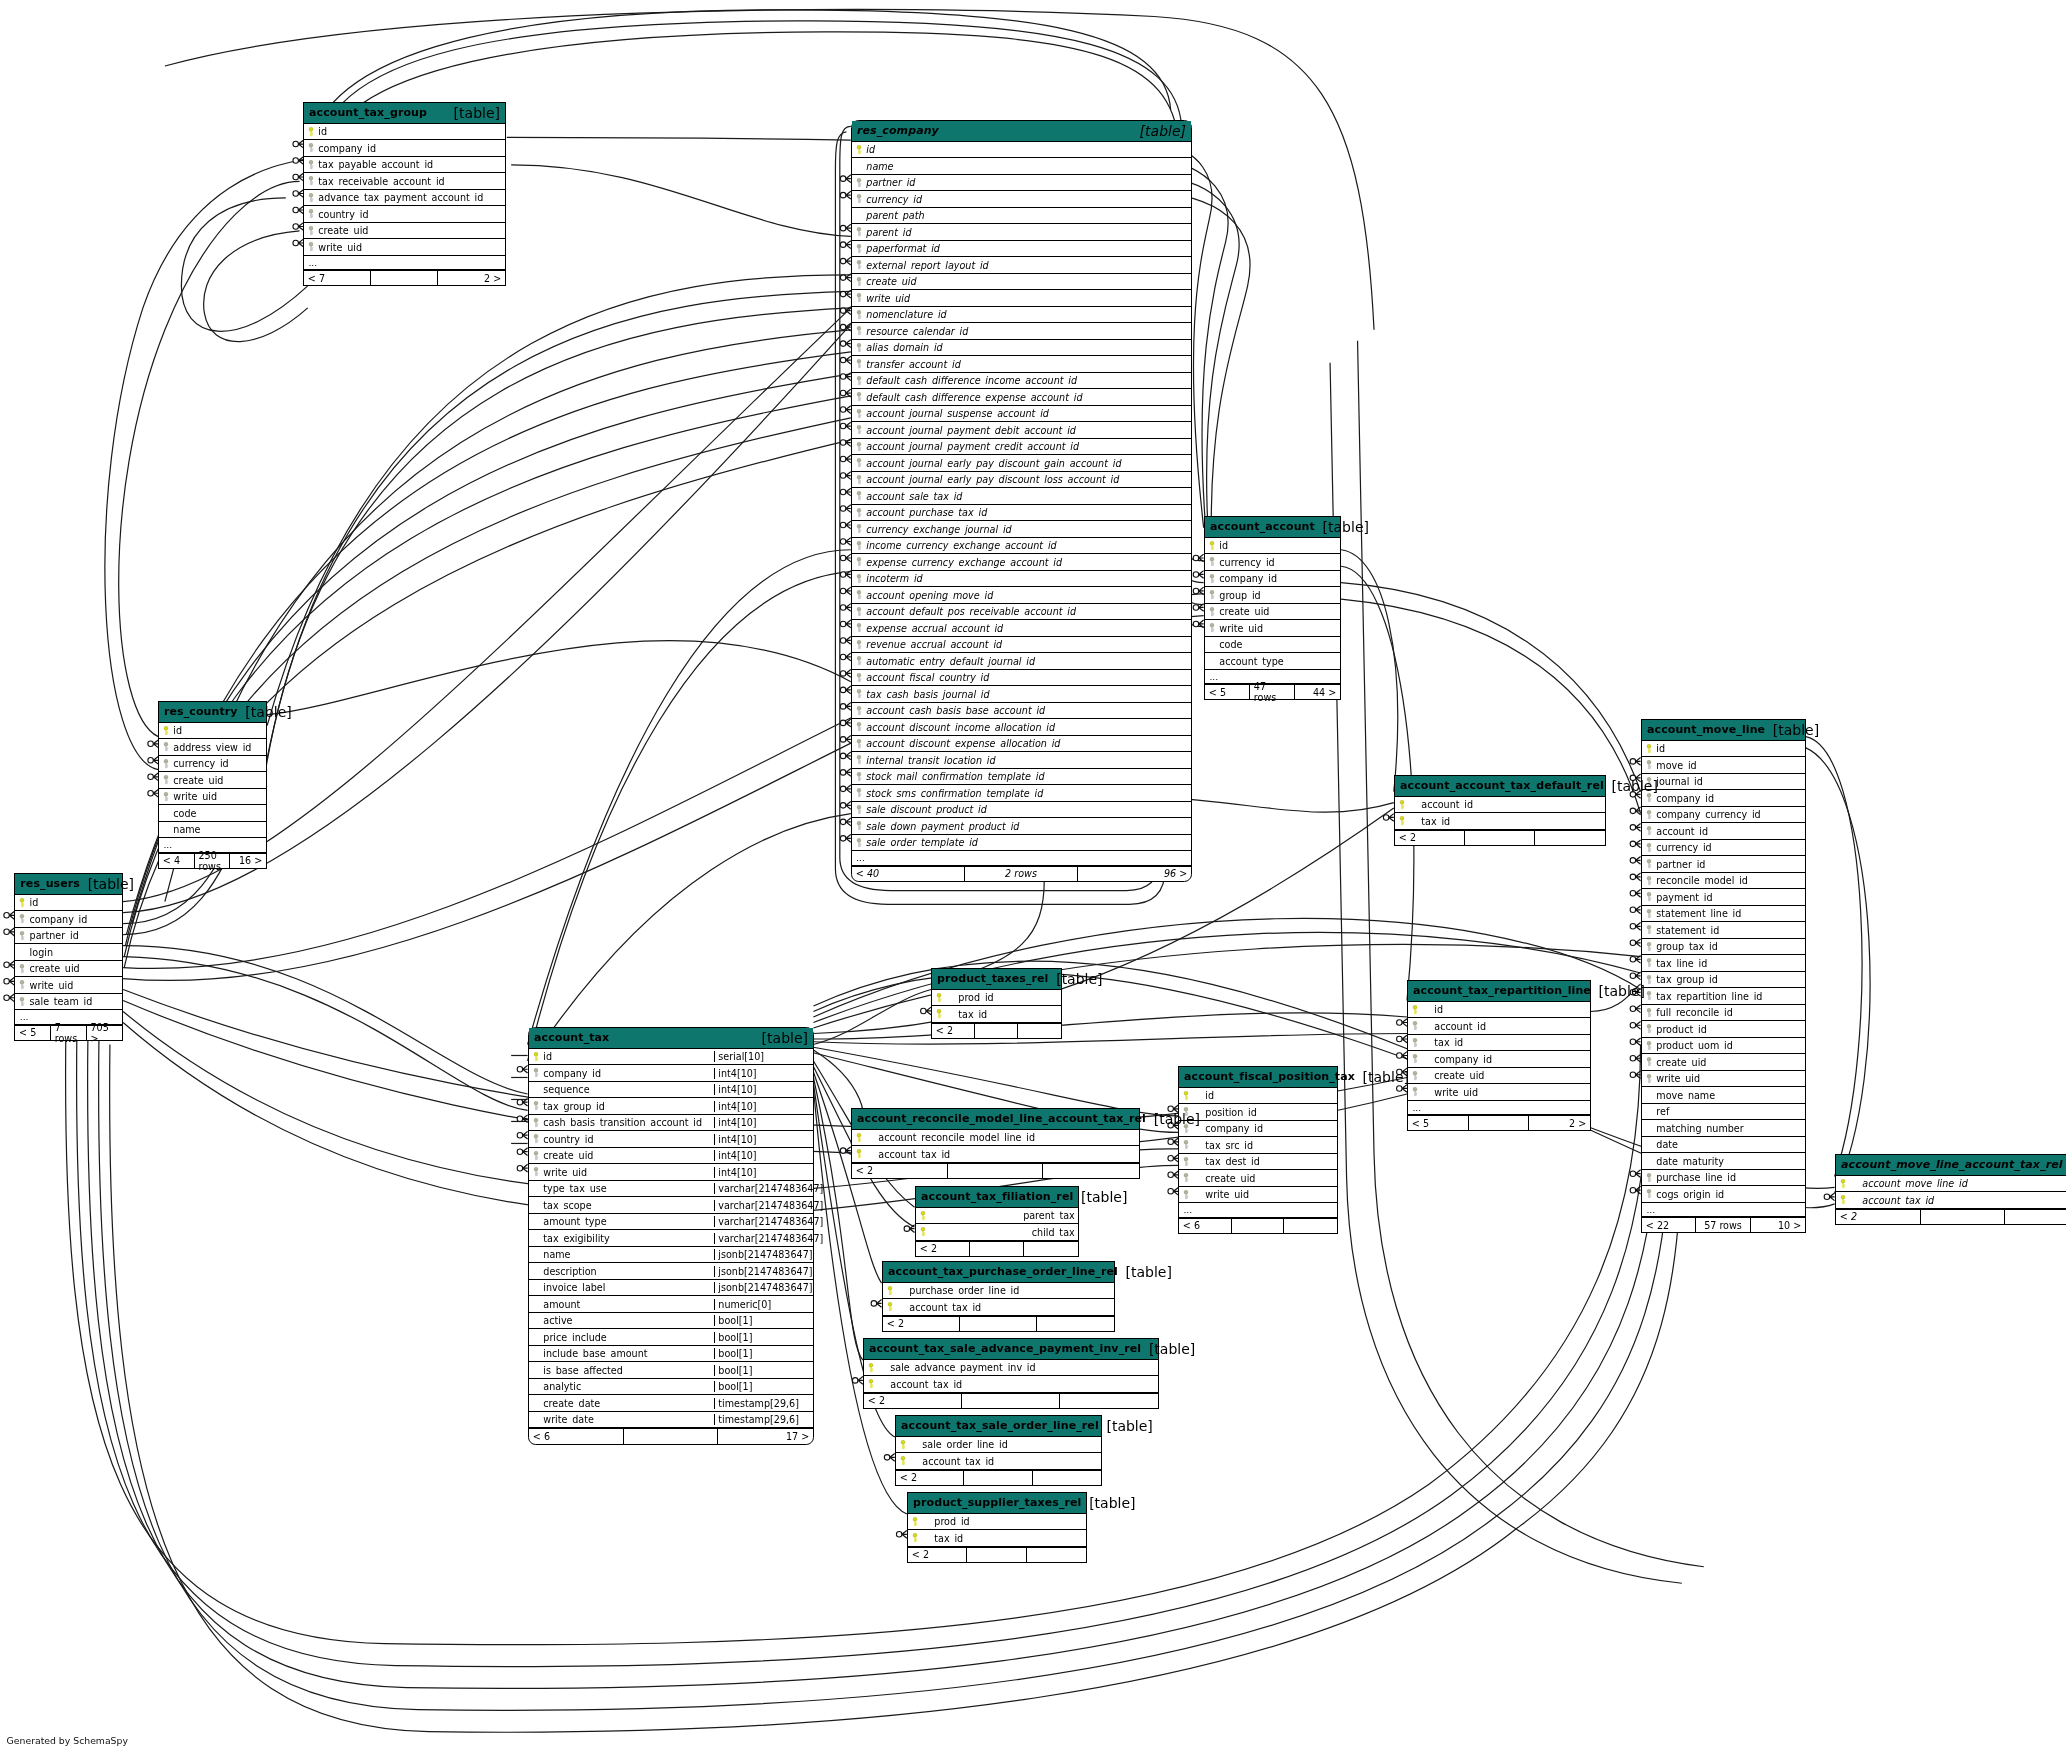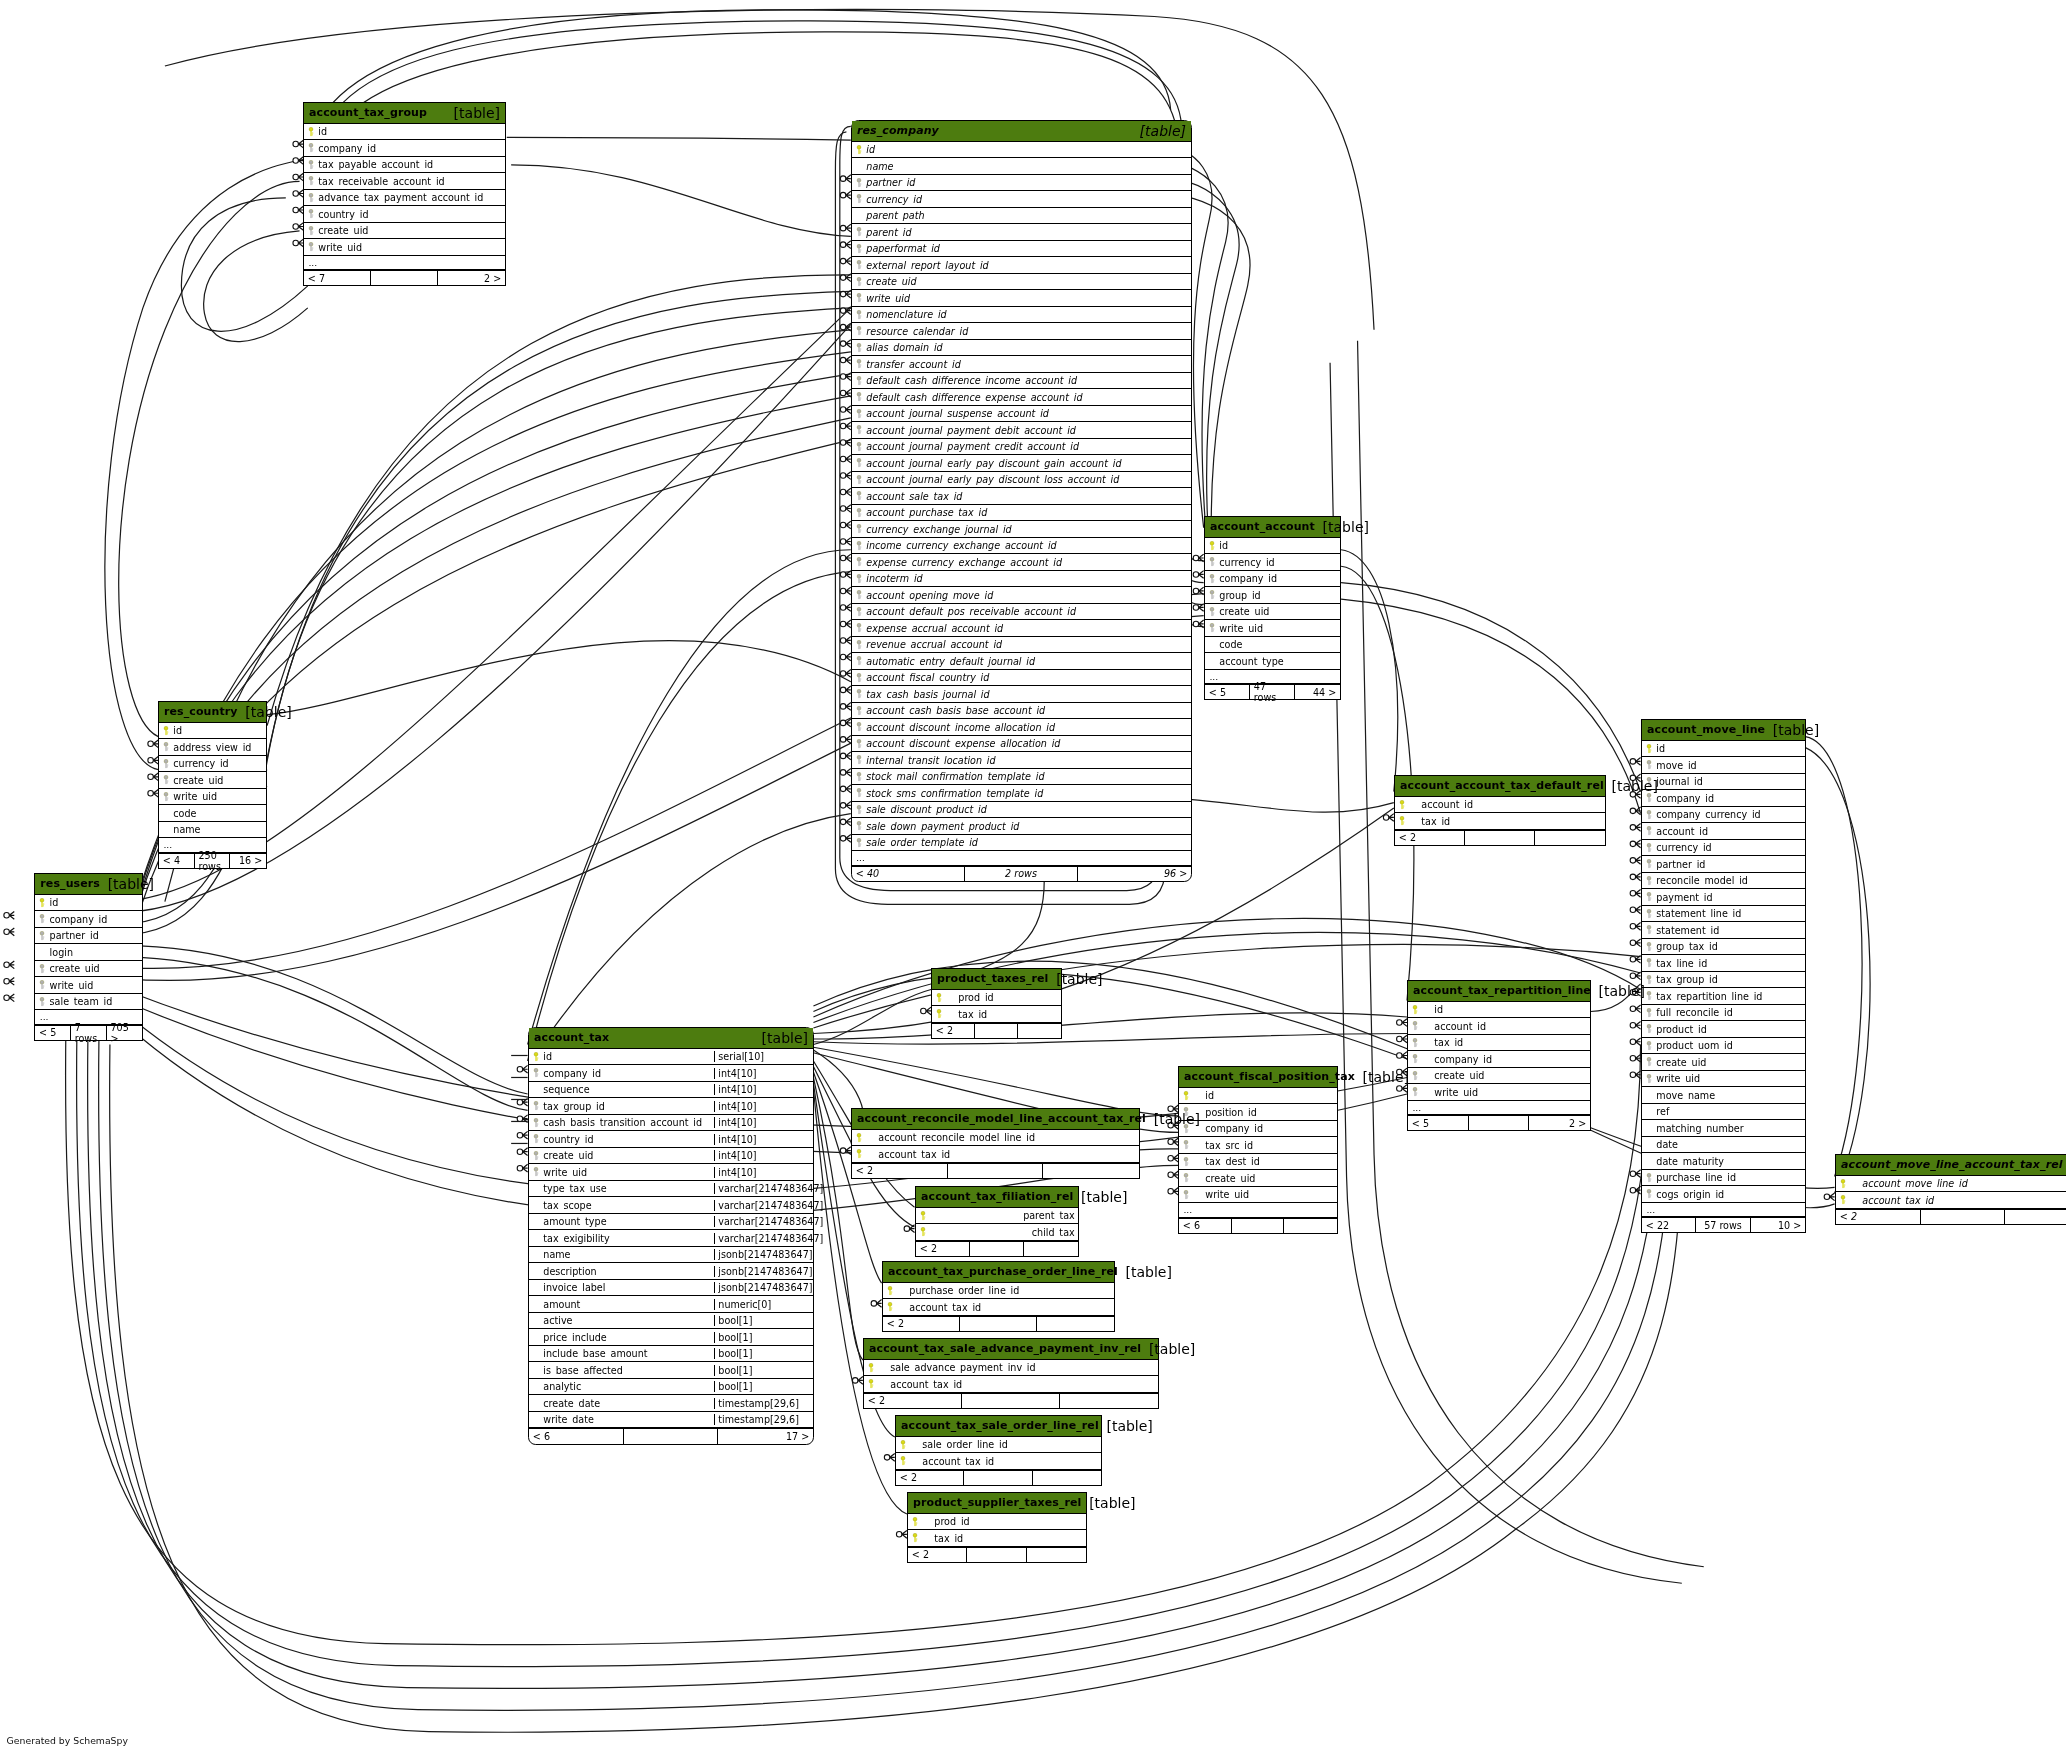--- a/index.html
+++ b/index.html
@@ -3,21 +3,21 @@
 <meta charset="utf-8">
 <title>SchemaSpy ER Diagram</title>
 <style>
   html,body{margin:0;padding:0;background:#ffffff;}
   body{font-family:"DejaVu Sans","Liberation Sans",sans-serif;}
   #canvas{position:relative;width:2066px;height:1763px;background:#fff;overflow:hidden;}
   #edges{position:absolute;left:0;top:0;width:2066px;height:1763px;pointer-events:none;}
 
   .tbl{position:absolute;border:1.1px solid #000;background:#fff;box-sizing:border-box;}
   .tbl .hdr{display:flex;justify-content:space-between;align-items:center;
-       background:#4d7c0f;border-bottom:1.1px solid #000;padding:1.6px 5px 2.2px 5px;box-sizing:border-box;}
+       background:#0f766e;border-bottom:1.1px solid #000;padding:1.6px 5px 2.2px 5px;box-sizing:border-box;}
   .tbl .hdr .tname{font-weight:bold;font-size:11px;color:#000;letter-spacing:0.1px;}
   .tbl .hdr .ttag{font-size:14px;color:#000;padding-left:7.7px;}
   .row{display:flex;align-items:center;border-bottom:0.5px solid #000;box-sizing:border-box;height:16.5px;}
   .row:last-of-type{border-bottom:none;}
   .row .kcell{width:14.3px;min-width:14.3px;display:flex;align-items:center;justify-content:center;}
   .row .cname{flex:1;font-size:9.6px;color:#000;white-space:nowrap;overflow:hidden;padding-right:3.3px;}
   .row .ctype{font-size:9.6px;color:#000;white-space:nowrap;border-left:0.5px solid #000;
        padding:0 3.3px;box-sizing:border-box;}
   .row.wide .cname{padding-left:12px;}
   .ellips{height:14.3px;display:flex;align-items:flex-end;border-bottom:0.5px solid #000;
@@ -1303,21 +1303,21 @@
           <span class="kcell"></span>
           <span class="cname">name</span>
         </div>
         <div class="ellips">...</div>
         <div class="foot">
           <div class="fl f3">&lt; 4</div>
           <div class="fc f3">250 rows</div>
           <div class="fr f3">16 &gt;</div>
         </div>
       </div>
-      <div class="tbl" style="left: 14.3px; top: 873px; width: 109px; margin-left: 20px;">
+      <div class="tbl" style="left: 14.3px; top: 873px; width: 109px;">
         <div class="hdr">
           <span class="tname">res_users</span>
           <span class="ttag">[table]</span>
         </div>
         <div class="row">
           <span class="kcell">
             <svg class="key" viewBox="0 0 11 18">
               <circle cx="5.5" cy="4" r="3.6" fill="#d9d916" stroke="#7a7a00" stroke-width="0.5"></circle>
               <rect x="4.4" y="6.5" width="2.2" height="10" fill="#d9d916"></rect>
               <rect x="6.6" y="10" width="3" height="1.8" fill="#d9d916"></rect>

